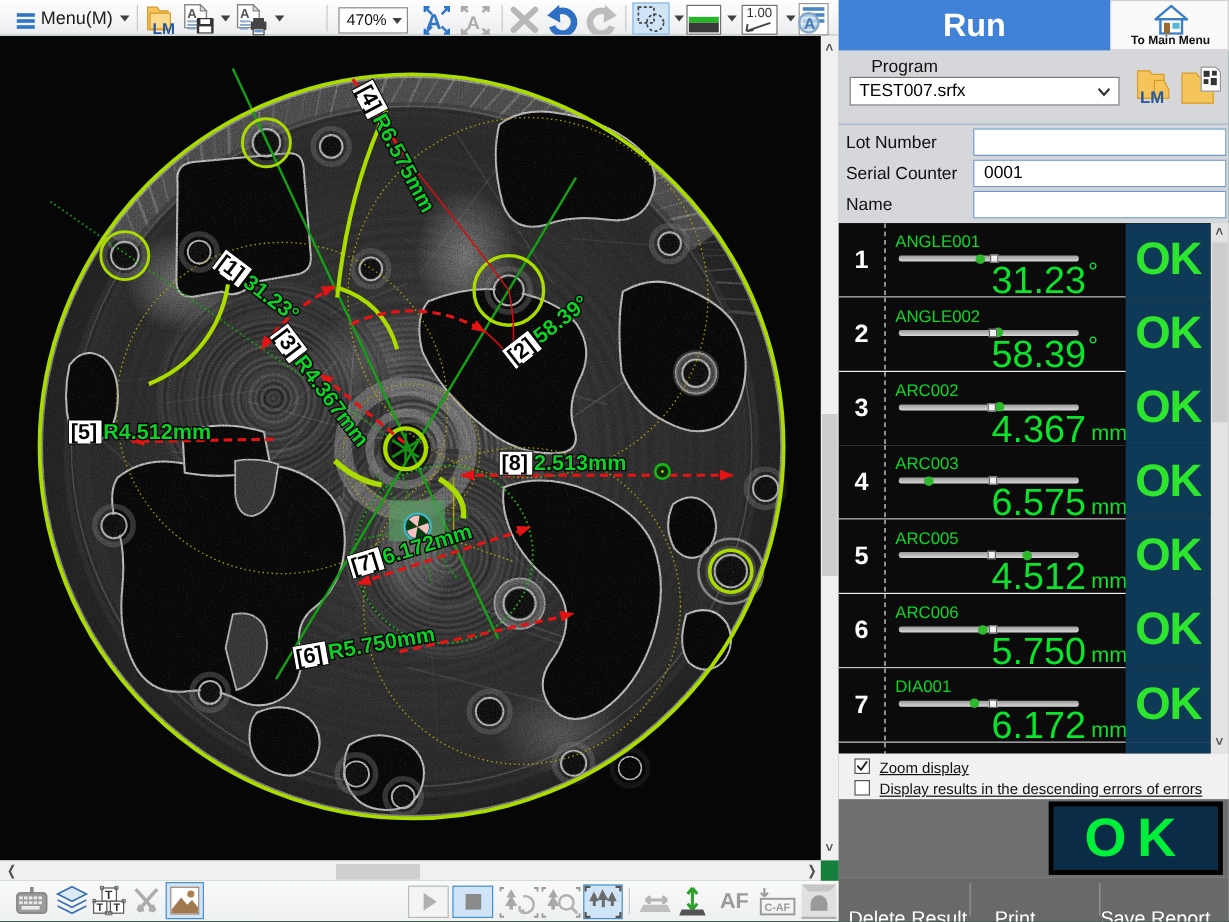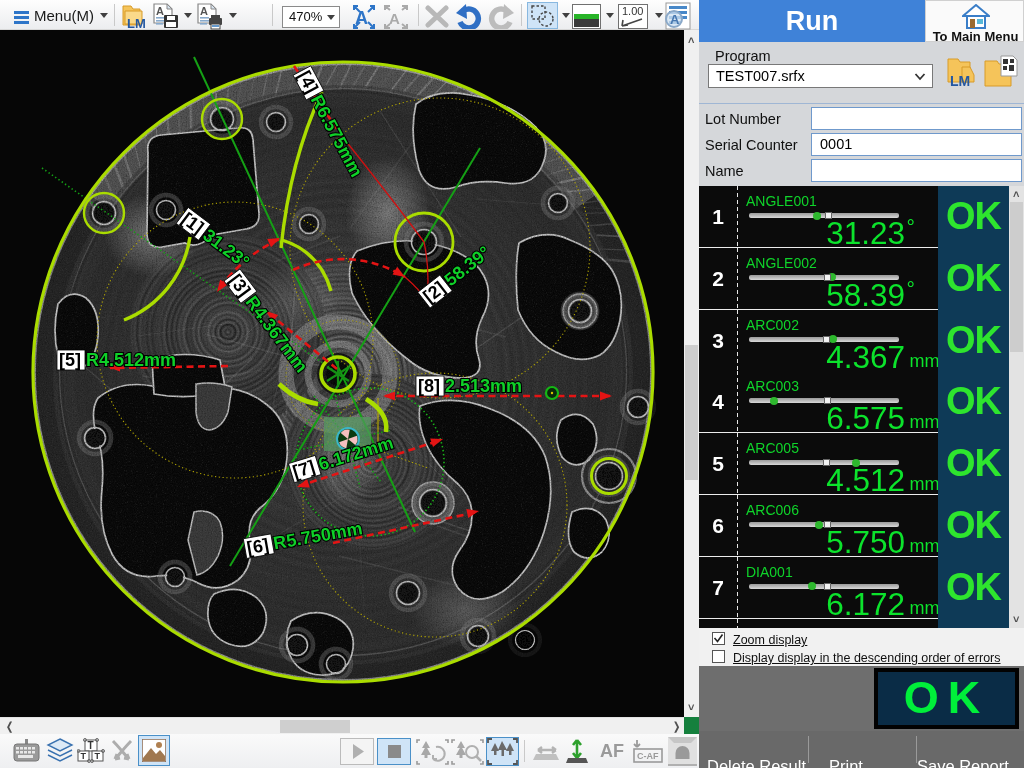--- a/index.html
+++ b/index.html
@@ -15,21 +15,21 @@
 #vsb{left:684px;top:30px;width:15px;height:687px;background:#f0f0f0;}
 #hsb{left:0;top:717px;width:684px;height:17px;background:#f0f0f0;border-top:1px solid #e2e2e2;}
 .thumb{position:absolute;background:#cdcdcd;}
 .sbarrow{position:absolute;color:#505050;font-size:11px;line-height:11px;font-weight:bold;}
 
 #btb{left:0;top:734px;width:699px;height:34px;background:linear-gradient(#fafafa,#eeeff1);}
 
 #panel{left:699px;top:0;width:393px;height:768px;background:#d5d7da;}
 #runhdr{left:0;top:0;width:226px;height:42px;background:#3f82d8;color:#fff;font-size:27px;font-weight:bold;text-align:center;line-height:42px;}
 #mainmenu{left:226px;top:0;width:99px;height:42px;background:#fafafa;border:1px solid #d0d0d0;text-align:center;}
-#mainmenu .t{position:absolute;left:0;top:28px;width:99px;font-size:13px;color:#111;font-weight:bold;}
+#mainmenu .t{position:absolute;left:0;top:28px;width:99px;font-size:10px;color:#111;font-weight:bold;}
 .lbl{position:absolute;color:#101010;font-size:14.5px;}
 .inp{position:absolute;background:#fff;border:1px solid #6f99cc;}
 #combo{left:9px;top:64px;width:225px;height:24px;background:#fff;border:1px solid #787878;font-size:14.5px;color:#000;line-height:22px;padding-left:7px;}
 
 #list{left:0;top:186px;width:310px;height:442px;background:#0b0b0b;overflow:hidden;}
 .row{position:absolute;left:0;width:310px;height:62px;background:#0b0b0b;border-bottom:1.5px solid #ededed;}
 .rnum{position:absolute;left:0;top:0;width:38px;height:62px;color:#fff;font-size:21px;font-weight:bold;text-align:center;line-height:62px;}
 .dash{position:absolute;left:38px;top:0;width:1px;height:62px;background-image:linear-gradient(#e8e8e8 60%,transparent 40%);background-size:1px 7px;}
 .rlab{position:absolute;left:47px;top:7px;font-size:14px;color:#0fd42a;}
 .track{position:absolute;left:50px;top:27px;width:150px;height:5px;background:linear-gradient(#9a9a9a,#d8d8d8);border-radius:2px;}
@@ -809,21 +809,21 @@
   <div class="abs" id="runhdr">Run</div>
   <div class="abs" id="mainmenu">
         <svg class="abs" style="left:36px;top:3px;" width="28" height="25" viewBox="0 0 28 25">
           <path d="M14,1 L27,12 H1 z" fill="#fff" stroke="#3a7ec8" stroke-width="2"></path>
           <rect x="5" y="12" width="18" height="12" fill="#fff" stroke="#3a7ec8" stroke-width="2"></rect>
           <rect x="8" y="15" width="5" height="9" fill="#9a6a30"></rect>
           <rect x="15" y="15" width="6" height="5" fill="#58b8d8"></rect>
         </svg>
         <div class="t">To Main Menu</div>
       </div>
-  <div class="lbl" style="left:16px;top:48px;">Program</div>
+  <div class="lbl" style="left:27px;top:48px;">Program</div>
   <div class="abs" id="combo">TEST007.srfx<svg style="position:absolute;right:6px;top:7px;" width="12" height="9" viewBox="0 0 12 9">
           <path d="M1.5,2 L6,7 L10.5,2" stroke="#333" stroke-width="1.8" fill="none"></path>
         </svg></div>
   <svg class="abs" style="left:247px;top:55px;" width="30" height="34" viewBox="0 0 30 34">
   <path d="M2,4 h10 l2,3 h10 v20 h-22 z" fill="#f5c45a" stroke="#d89b28"></path>
   <path d="M16,12 h8 l4,8 v7 h-12 z" fill="#f5c45a" stroke="#d89b28"></path>
   <text x="4" y="31" font-size="14" font-weight="bold" fill="#2457a0">LM</text>
  </svg>
  <svg class="abs" style="left:284px;top:55px;" width="36" height="34" viewBox="0 0 36 34">
   <path d="M2,6 h12 l2,3 h12 v22 h-26 z" fill="#f5c45a" stroke="#d89b28"></path>
@@ -933,21 +933,21 @@
      <div class="thumb" style="left:1px;top:16px;width:13px;height:150px;"></div>
   </div>
   <div class="abs" id="chk">
     <div class="cb" style="left:13px;top:4px;">
           <svg width="11" height="11">
             <path d="M1.5,5 4.5,8.5 9.5,1.5" stroke="#222" stroke-width="1.6" fill="none"></path>
           </svg>
         </div>
     <div class="cbl" style="left:34px;top:5px;">Zoom display</div>
     <div class="cb" style="left:13px;top:22px;"></div>
-    <div class="cbl" style="left:34px;top:23px;">Display display in the descending order of errors</div>
+    <div class="cbl" style="left:34px;top:23px;">Display results in the descending errors of errors</div>
   </div>
   <div class="abs" id="btns">
     <div class="abs" id="okbig">OK</div>
   </div>
   <div class="abs" id="bbar">
     <div class="bitem" style="left:8px;width:100px;">Delete Result</div>
     <div class="bitem" style="left:130px;width:70px;">Print</div>
     <div class="bitem" style="left:218px;width:100px;">Save Report</div>
     <div class="bsep" style="left:109px;"></div>
     <div class="bsep" style="left:217px;"></div>

